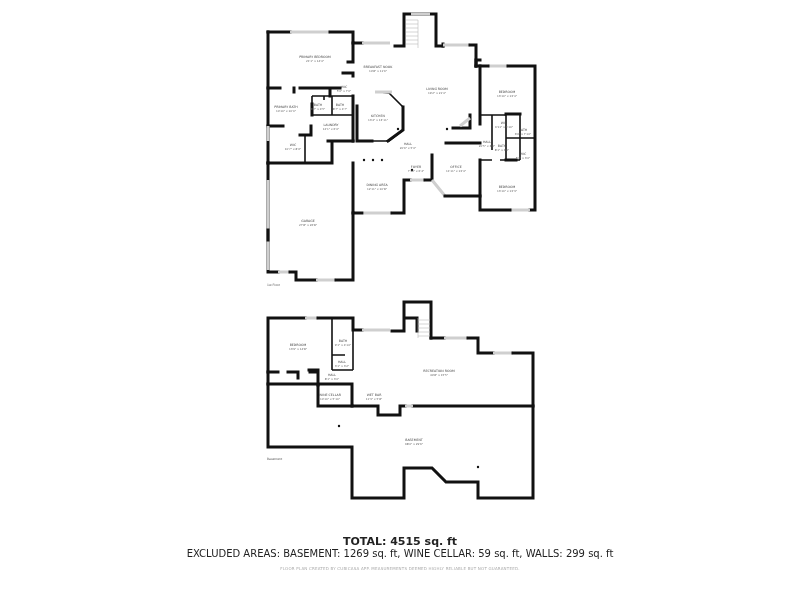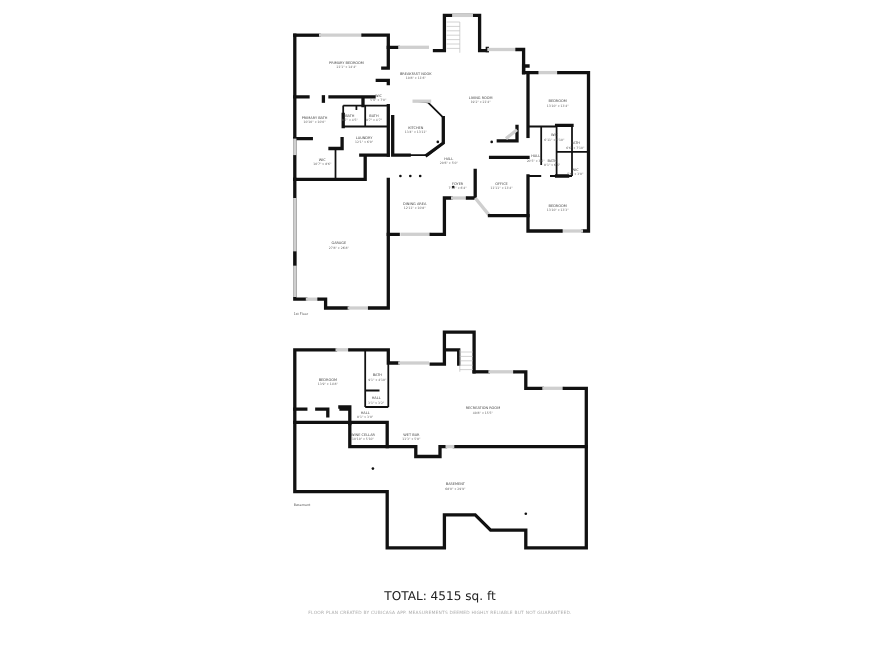--- a/index.html
+++ b/index.html
@@ -7,21 +7,21 @@
   #plan { position:absolute; left:0; top:0; width:800px; height:530px; }
   .wall { stroke:#111; stroke-width:3; fill:none; stroke-linecap:square; }
   .thin { stroke:#111; stroke-width:1.6; fill:none; }
   .win { stroke:#cfcfcf; stroke-width:3; fill:none; }
   .stairs { stroke:#bbb; stroke-width:0.6; fill:none; }
   .rlabel { font-family:"DejaVu Sans", sans-serif; font-size:3.2px; fill:#444; text-anchor:middle; }
   .rdim { font-family:"DejaVu Sans", sans-serif; font-size:2.8px; fill:#666; text-anchor:middle; }
   .flabel { font-family:"DejaVu Sans", sans-serif; font-size:3px; fill:#555; }
   .dot { fill:#111; }
   #footer { position:absolute; left:0; top:535px; width:800px; text-align:center; color:#222; }
-  #footer .total { font-size:11px; font-weight:normal; line-height:13px; }
+  #footer .total { font-size:11px; font-weight:bold; line-height:13px; }
   #footer .line { font-size:10px; line-height:12px; }
   #footer .disclaimer { font-size:4px; color:#aaa; margin-top:6px; letter-spacing:0.2px; }
 </style>
 </head>
 <body>
 
 <svg id="plan" viewBox="0 0 800 530" xmlns="http://www.w3.org/2000/svg">
 
   <g>
 
@@ -191,14 +191,15 @@
         <text class="rdim" x="374" y="400">11'3" x 5'8"</text>
         <text class="rlabel" x="414" y="441">BASEMENT</text>
         <text class="rdim" x="414" y="445">68'0" x 29'9"</text>
       </g>
     <text class="flabel" x="267" y="460">Basement</text>
   </g>
 </svg>
 
 <div id="footer">
   <div class="total">TOTAL: 4515 sq. ft</div>
+  <div class="line">EXCLUDED AREAS: BASEMENT: 1269 sq. ft, WINE CELLAR: 59 sq. ft, WALLS: 299 sq. ft</div>
   <div class="disclaimer">FLOOR PLAN CREATED BY CUBICASA APP. MEASUREMENTS DEEMED HIGHLY RELIABLE BUT NOT GUARANTEED.</div>
 </div>
 
 </body></html>

